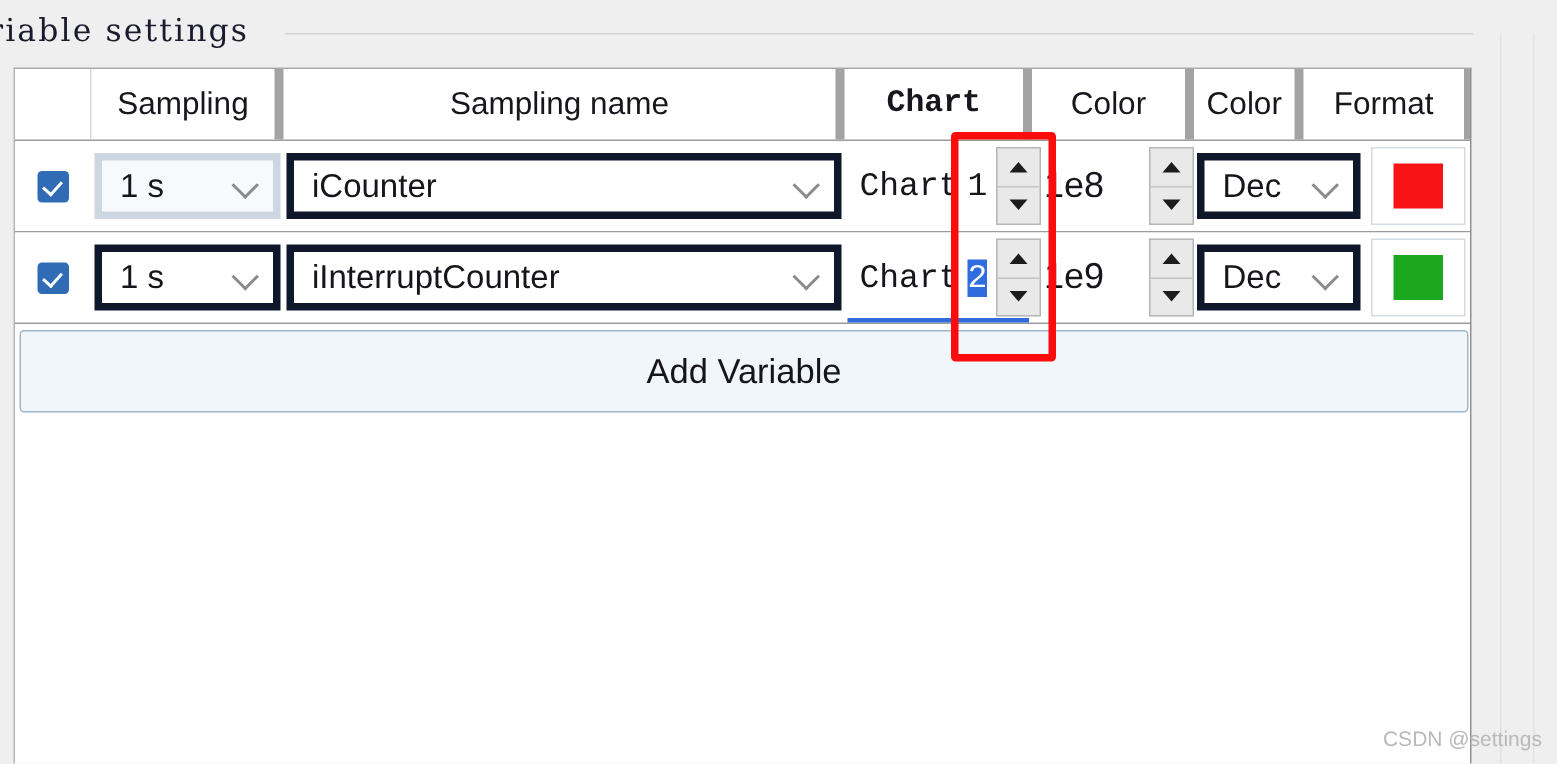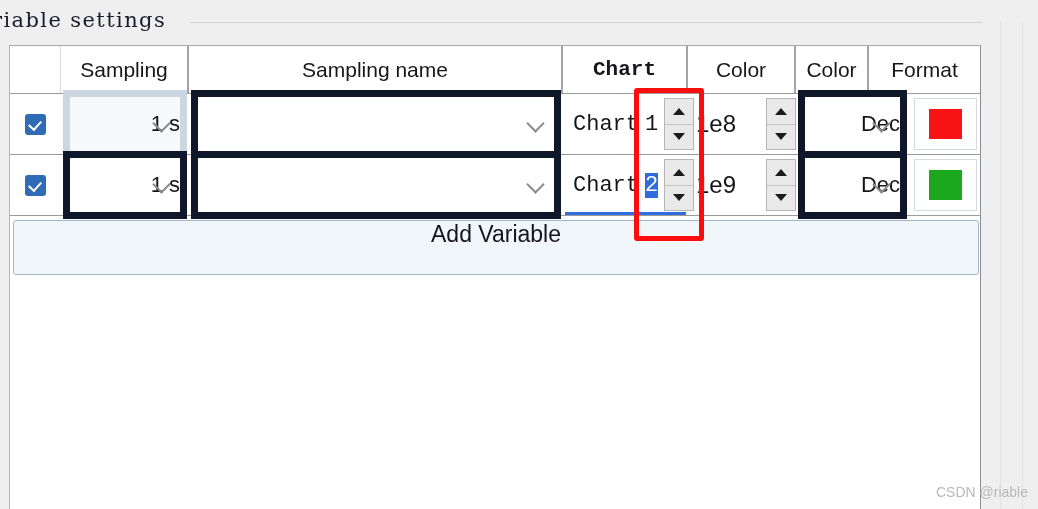--- a/index.html
+++ b/index.html
@@ -112,21 +112,21 @@
     height: 48px;
     border-bottom: 1px solid #9b9b9b;
   }
   #header-row .cell {
     display: flex;
     align-items: center;
     justify-content: center;
     font-size: 21px;
     color: #16161d;
     box-sizing: border-box;
-    border-right: 2px solid #a3a3a3;
+    border-right: 6px solid #a3a3a3;
   }
   #header-row .cell:first-child { border-right: 1px solid #d9d9d9; }
   #header-row .cell.bold { font-weight: bold; }
 
   
   .c-check   { width: 51px;  flex: 0 0 51px;  }
   .c-sample  { width: 128px; flex: 0 0 128px; }
   .c-varname { width: 374px; flex: 0 0 374px; }
   .c-chart   { width: 125px; flex: 0 0 125px; font-family: Liberation Mono, monospace; }
   .c-scale   { width: 108px; flex: 0 0 108px; }
@@ -163,30 +163,29 @@
     top: 4px;
     width: 6px;
     height: 10px;
     border: solid #ffffff;
     border-width: 0 2px 2px 0;
     transform: rotate(42deg);
   }
 
   
   .combo {
-    height: 68px;
+    height: 44px;
     margin: 0 2px;
     flex: 1 1 auto;
     background: #ffffff;
-    border: 7px solid #0f172a;
+    border: 5px solid #0f172a;
     display: flex;
     align-items: center;
     box-sizing: border-box;
     position: relative;
-    justify-content: flex-end;
   }
   .combo.tinted { background: #f7fafd; border-color: #ccd7e2; }
   .combo .combo-text {
     padding-left: 12px;
     font-size: 22px;
     color: #15151b;
     white-space: nowrap;
     overflow: hidden;
   }
   .combo .chev {
@@ -278,21 +277,21 @@
 
   
   #add-variable-row {
     height: 55px;
     margin: 4px 3px 0 3px;
     width: 966px;
     background: #f1f6fb;
     border: 1px solid #9fb6cc;
     border-radius: 3px;
     display: flex;
-    align-items: flex-start;
+    align-items: center;
     justify-content: center;
     box-sizing: border-box;
   }
   #add-variable-label {
     font-size: 23px;
     color: #15151b;
   }
 
   
   #annotation-box {
@@ -355,20 +354,21 @@
           <div class="checkbox"></div>
         </div>
         <div class="cell c-sample">
           <div class="combo tinted">
             <span class="combo-text">1 s</span>
             <span class="chev"></span>
           </div>
         </div>
         <div class="cell c-varname">
           <div class="combo">
+            <span class="combo-text">iCounter</span>
             <span class="chev"></span>
           </div>
         </div>
         <div class="cell c-chart chart-cell">
           <span class="chart-label">Chart</span>
           <span class="chart-num" style="margin-left:6px;">1</span>
           <div class="spinner">
             <div class="spin-btn">
                 <span class="tri-up"></span>
               </div>
@@ -406,20 +406,21 @@
           <div class="checkbox"></div>
         </div>
         <div class="cell c-sample">
           <div class="combo">
             <span class="combo-text">1 s</span>
             <span class="chev"></span>
           </div>
         </div>
         <div class="cell c-varname">
           <div class="combo">
+            <span class="combo-text">iInterruptCounter</span>
             <span class="chev"></span>
           </div>
         </div>
         <div class="cell c-chart chart-cell">
           <span class="chart-label">Chart</span>
           <span class="chart-num selected" style="margin-left:6px;">2</span>
           <div class="spinner">
             <div class="spin-btn">
                 <span class="tri-up"></span>
               </div>
@@ -455,15 +456,15 @@
 
       <div id="add-variable-row">
         <span id="add-variable-label">Add Variable</span>
       </div>
 
     </div>
   </div>
 
   <div id="annotation-box" style="border-color: rgb(251, 13, 13);"></div>
 
-  <div id="watermark">CSDN @riable</div>
+  <div id="watermark">CSDN @settings</div>
 
 </div>
 
 </body></html>

